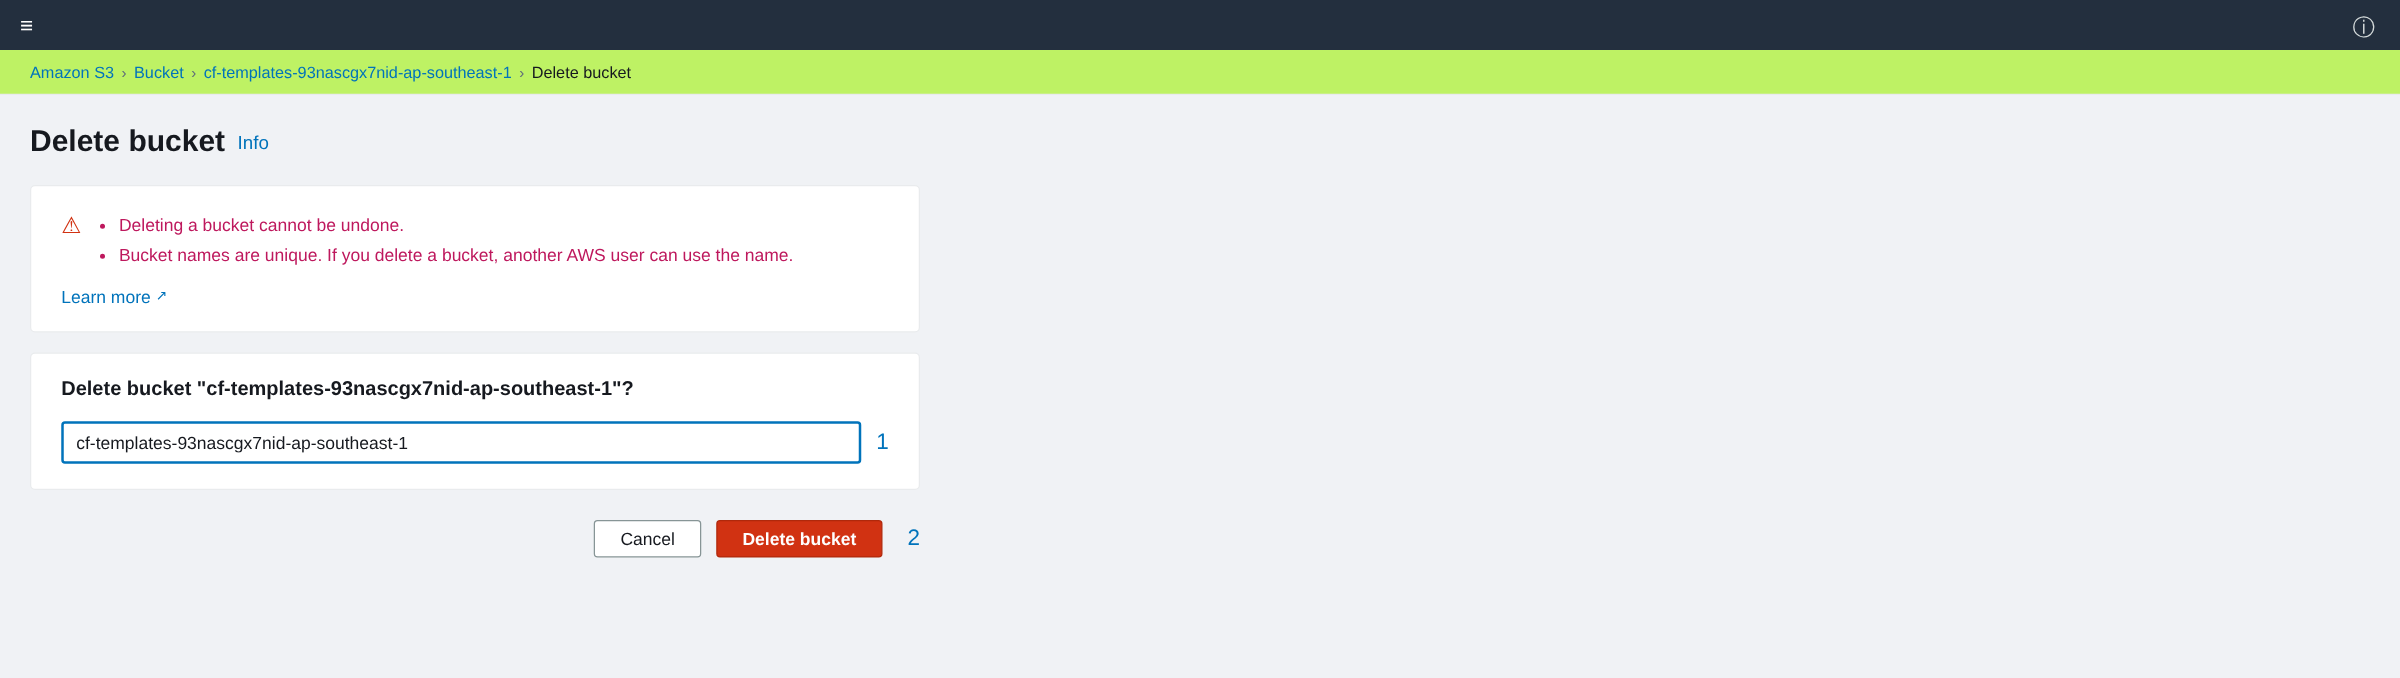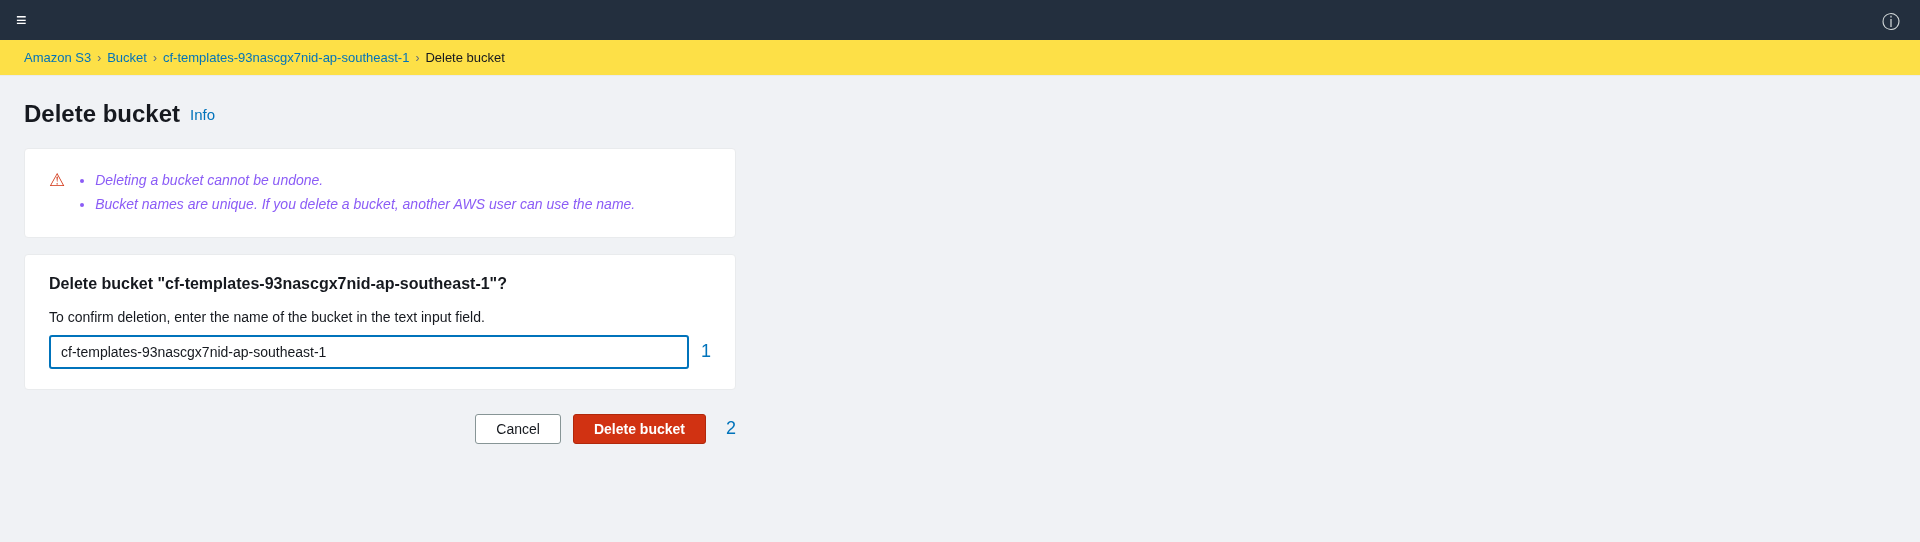--- a/index.html
+++ b/index.html
@@ -24,21 +24,21 @@
       font-size: 18px;
       cursor: pointer;
       margin-right: 16px;
     }
 
     
     .breadcrumb {
       display: flex;
       align-items: center;
       padding: 10px 24px;
-      background: #fde047;
+      background: #bef264;
       border-bottom: 1px solid #e9ebed;
       font-size: 13px;
     }
     .breadcrumb a {
       color: #0073bb;
       text-decoration: none;
     }
     .breadcrumb .sep {
       margin: 0 6px;
       color: #5f6b7a;
@@ -89,22 +89,21 @@
     .warning-icon {
       color: #d13212;
       font-size: 18px;
       margin-top: 0px;
       flex-shrink: 0;
     }
     .warning-content ul {
       list-style: disc;
       padding-left: 20px;
       line-height: 1.7;
-      color: #8b5cf6;
-      font-style: italic;
+      color: #be185d;
     }
     .learn-more-row {
       margin-top: 12px;
     }
     .learn-more-link {
       color: #0073bb;
       text-decoration: none;
       font-size: 14px;
       display: inline-flex;
       align-items: center;
@@ -231,25 +230,30 @@
   <div class="warning-box">
     <div class="warning-header">
       <span class="warning-icon">⚠</span>
       <div class="warning-content">
         <ul>
           <li>Deleting a bucket cannot be undone.</li>
           <li>Bucket names are unique. If you delete a bucket, another AWS user can use the name.</li>
         </ul>
       </div>
     </div>
+    <div class="learn-more-row">
+      <a href="#" class="learn-more-link">
+        <span>Learn more</span>
+        <span class="external-icon">↗</span>
+      </a>
+    </div>
   </div>
 
   <div class="confirm-box">
     <div class="confirm-title">Delete bucket "cf-templates-93nascgx7nid-ap-southeast-1"?</div>
-    <div class="confirm-instruction">To confirm deletion, enter the name of the bucket in the text input field.</div>
     <div class="input-wrapper">
       <input type="text" class="confirm-input" value="cf-templates-93nascgx7nid-ap-southeast-1" style="">
       <span class="step-number">1</span>
     </div>
   </div>
 
   <div class="actions-row">
     <button class="cancel-btn">Cancel</button>
     <button class="delete-btn">Delete bucket</button>
     <span class="step-number-2">2</span>

